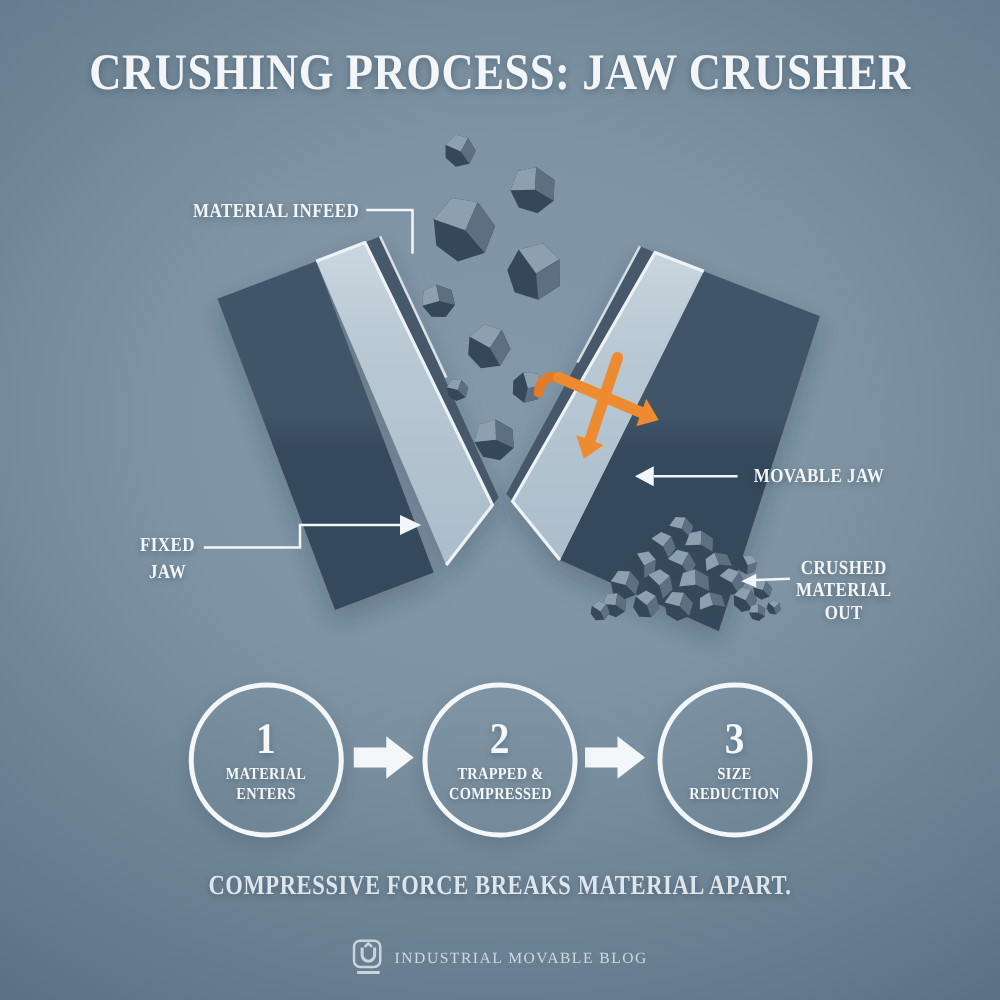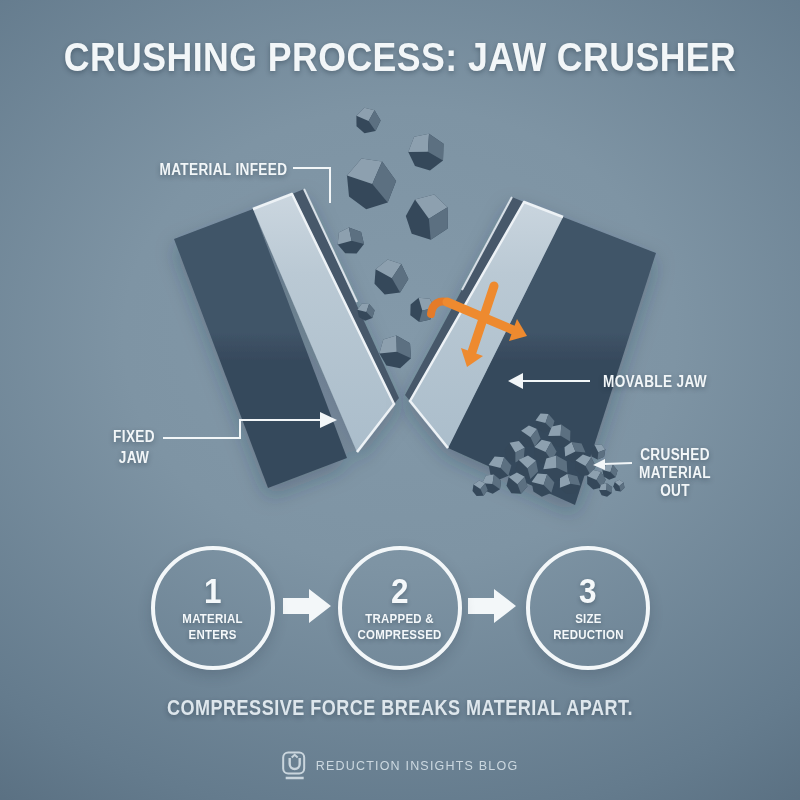--- a/index.html
+++ b/index.html
@@ -1,19 +1,19 @@
 <!DOCTYPE html>
 <html><head>
 <meta charset="utf-8">
 <style>
   html,body{margin:0;padding:0;background:#30414f;}
   .canvas{
     position:relative;width:800px;height:800px;margin:0 auto;overflow:hidden;
     background:radial-gradient(115% 95% at 50% 42%, #8399a9 0%, #7e94a4 30%, #647b8d 64%, #45596b 100%);
-    font-family:Liberation Sans, sans-serif;
+    font-family:Liberation Serif, serif;
   }
   .diagram-svg{position:absolute;left:0;top:0;}
   .txt{position:absolute;color:#f2f6f8;font-weight:bold;white-space:pre-line;
        text-shadow:0 2px 6px rgba(20,35,50,.35);}
   .title{left:50%;top:57px;font-size:41px;letter-spacing:.5px;
          transform:translate(-50%,-50%) scaleX(.87);white-space:nowrap;}
   .lbl{font-size:16px;letter-spacing:.4px;line-height:21px;}
   .lbl-infeed{right:513px;top:169px;transform:translateY(-50%) scaleX(.85);
               transform-origin:right center;white-space:nowrap;}
   .lbl-fixed{left:134px;top:447px;transform:translate(-50%,-50%) scaleX(.85);text-align:center;}
@@ -221,15 +221,15 @@
 
   <div class="txt tagline">COMPRESSIVE FORCE BREAKS MATERIAL APART.</div>
 
   <div class="footer">
     <svg width="26" height="30" viewBox="0 0 26 30" fill="none" stroke="#c9d5dd">
       <rect x="1.5" y="1.5" width="21" height="21" rx="5" stroke-width="2"></rect>
       <path d="M8,7 v6 a5,5 0 0 0 10,0 v-6" stroke-width="2.4"></path>
       <path d="M10,6.5 L13,3.8 L16,6.5" stroke-width="2"></path>
       <path d="M4,27 H22" stroke-width="2.4"></path>
     </svg>
-    <span class="footer-text">REDUCTION INSIGHTS BLOG</span>
+    <span class="footer-text">INDUSTRIAL MOVABLE BLOG</span>
   </div>
 </div>
 
 </body></html>

